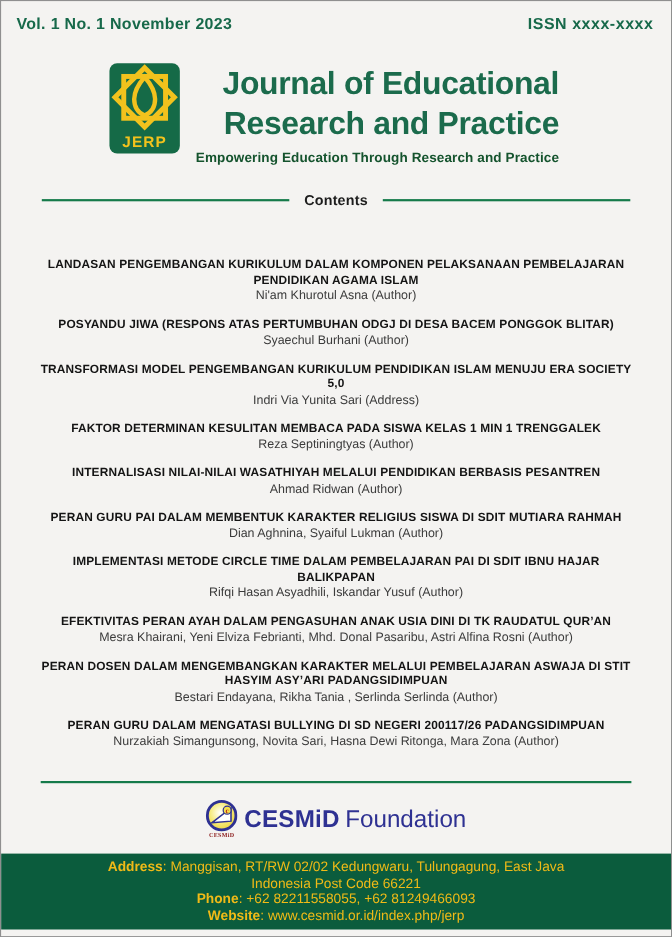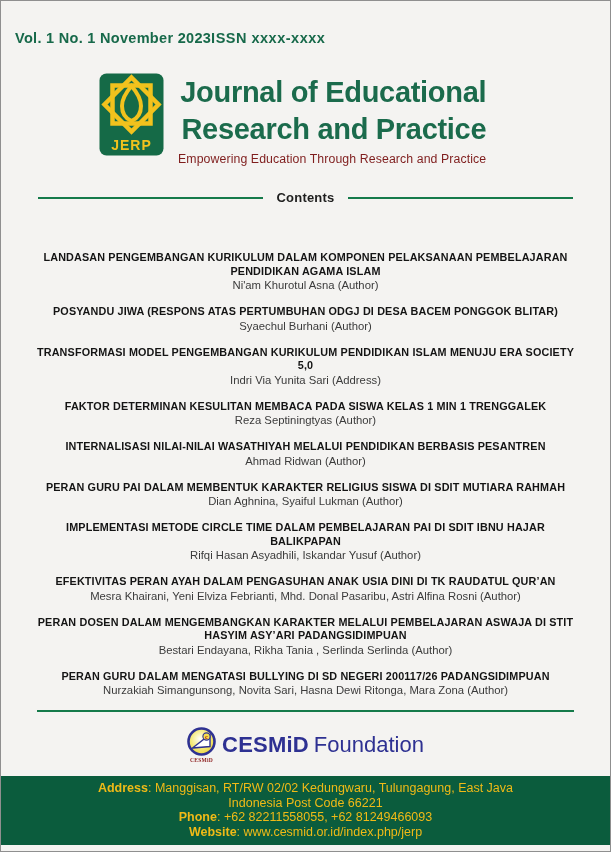--- a/index.html
+++ b/index.html
@@ -10,44 +10,43 @@
     width: 611px; height: 852px;
     background: #f4f3f1;
     border: 1px solid #8f8f8f;
     display: flex; flex-direction: column;
     overflow: hidden;
     position: relative;
   }
 
   
   .topbar {
-    display: flex; align-items: flex-start;
+    display: flex; justify-content: space-between; align-items: flex-start;
     padding: 13px 16px 0 14px;
     color: #17694a;
-    margin-top: 16px;
   }
   .topbar .vol { font-size: 14.5px; font-weight: bold; letter-spacing: 0.3px; }
   .topbar .issn { font-size: 14.5px; font-weight: 700; letter-spacing: 0.5px; }
 
   
   .masthead {
     display: flex; align-items: flex-start;
     margin: 26px 0 0 97px;
     gap: 13px;
   }
   .jerp-logo { flex: 0 0 auto; }
   .title-block { padding-top: 2px; }
   .journal-title {
     color: #1b6b4c;
     font-size: 29px; font-weight: 600;
     line-height: 37px; letter-spacing: -0.3px; text-align: right;
   }
   .tagline {
-    color: #7f1d1d;
-    font-size: 12.3px; font-weight: 400;
+    color: #14532d;
+    font-size: 12.3px; font-weight: 700;
     margin-top: 4px; letter-spacing: 0.1px;
   }
 
   
   .contents-divider {
     display: flex; align-items: center;
     margin: 24px 37px 0 37px;
     gap: 14px;
   }
   .contents-divider .rule { flex: 1; height: 2px; background: #157a4a; }

